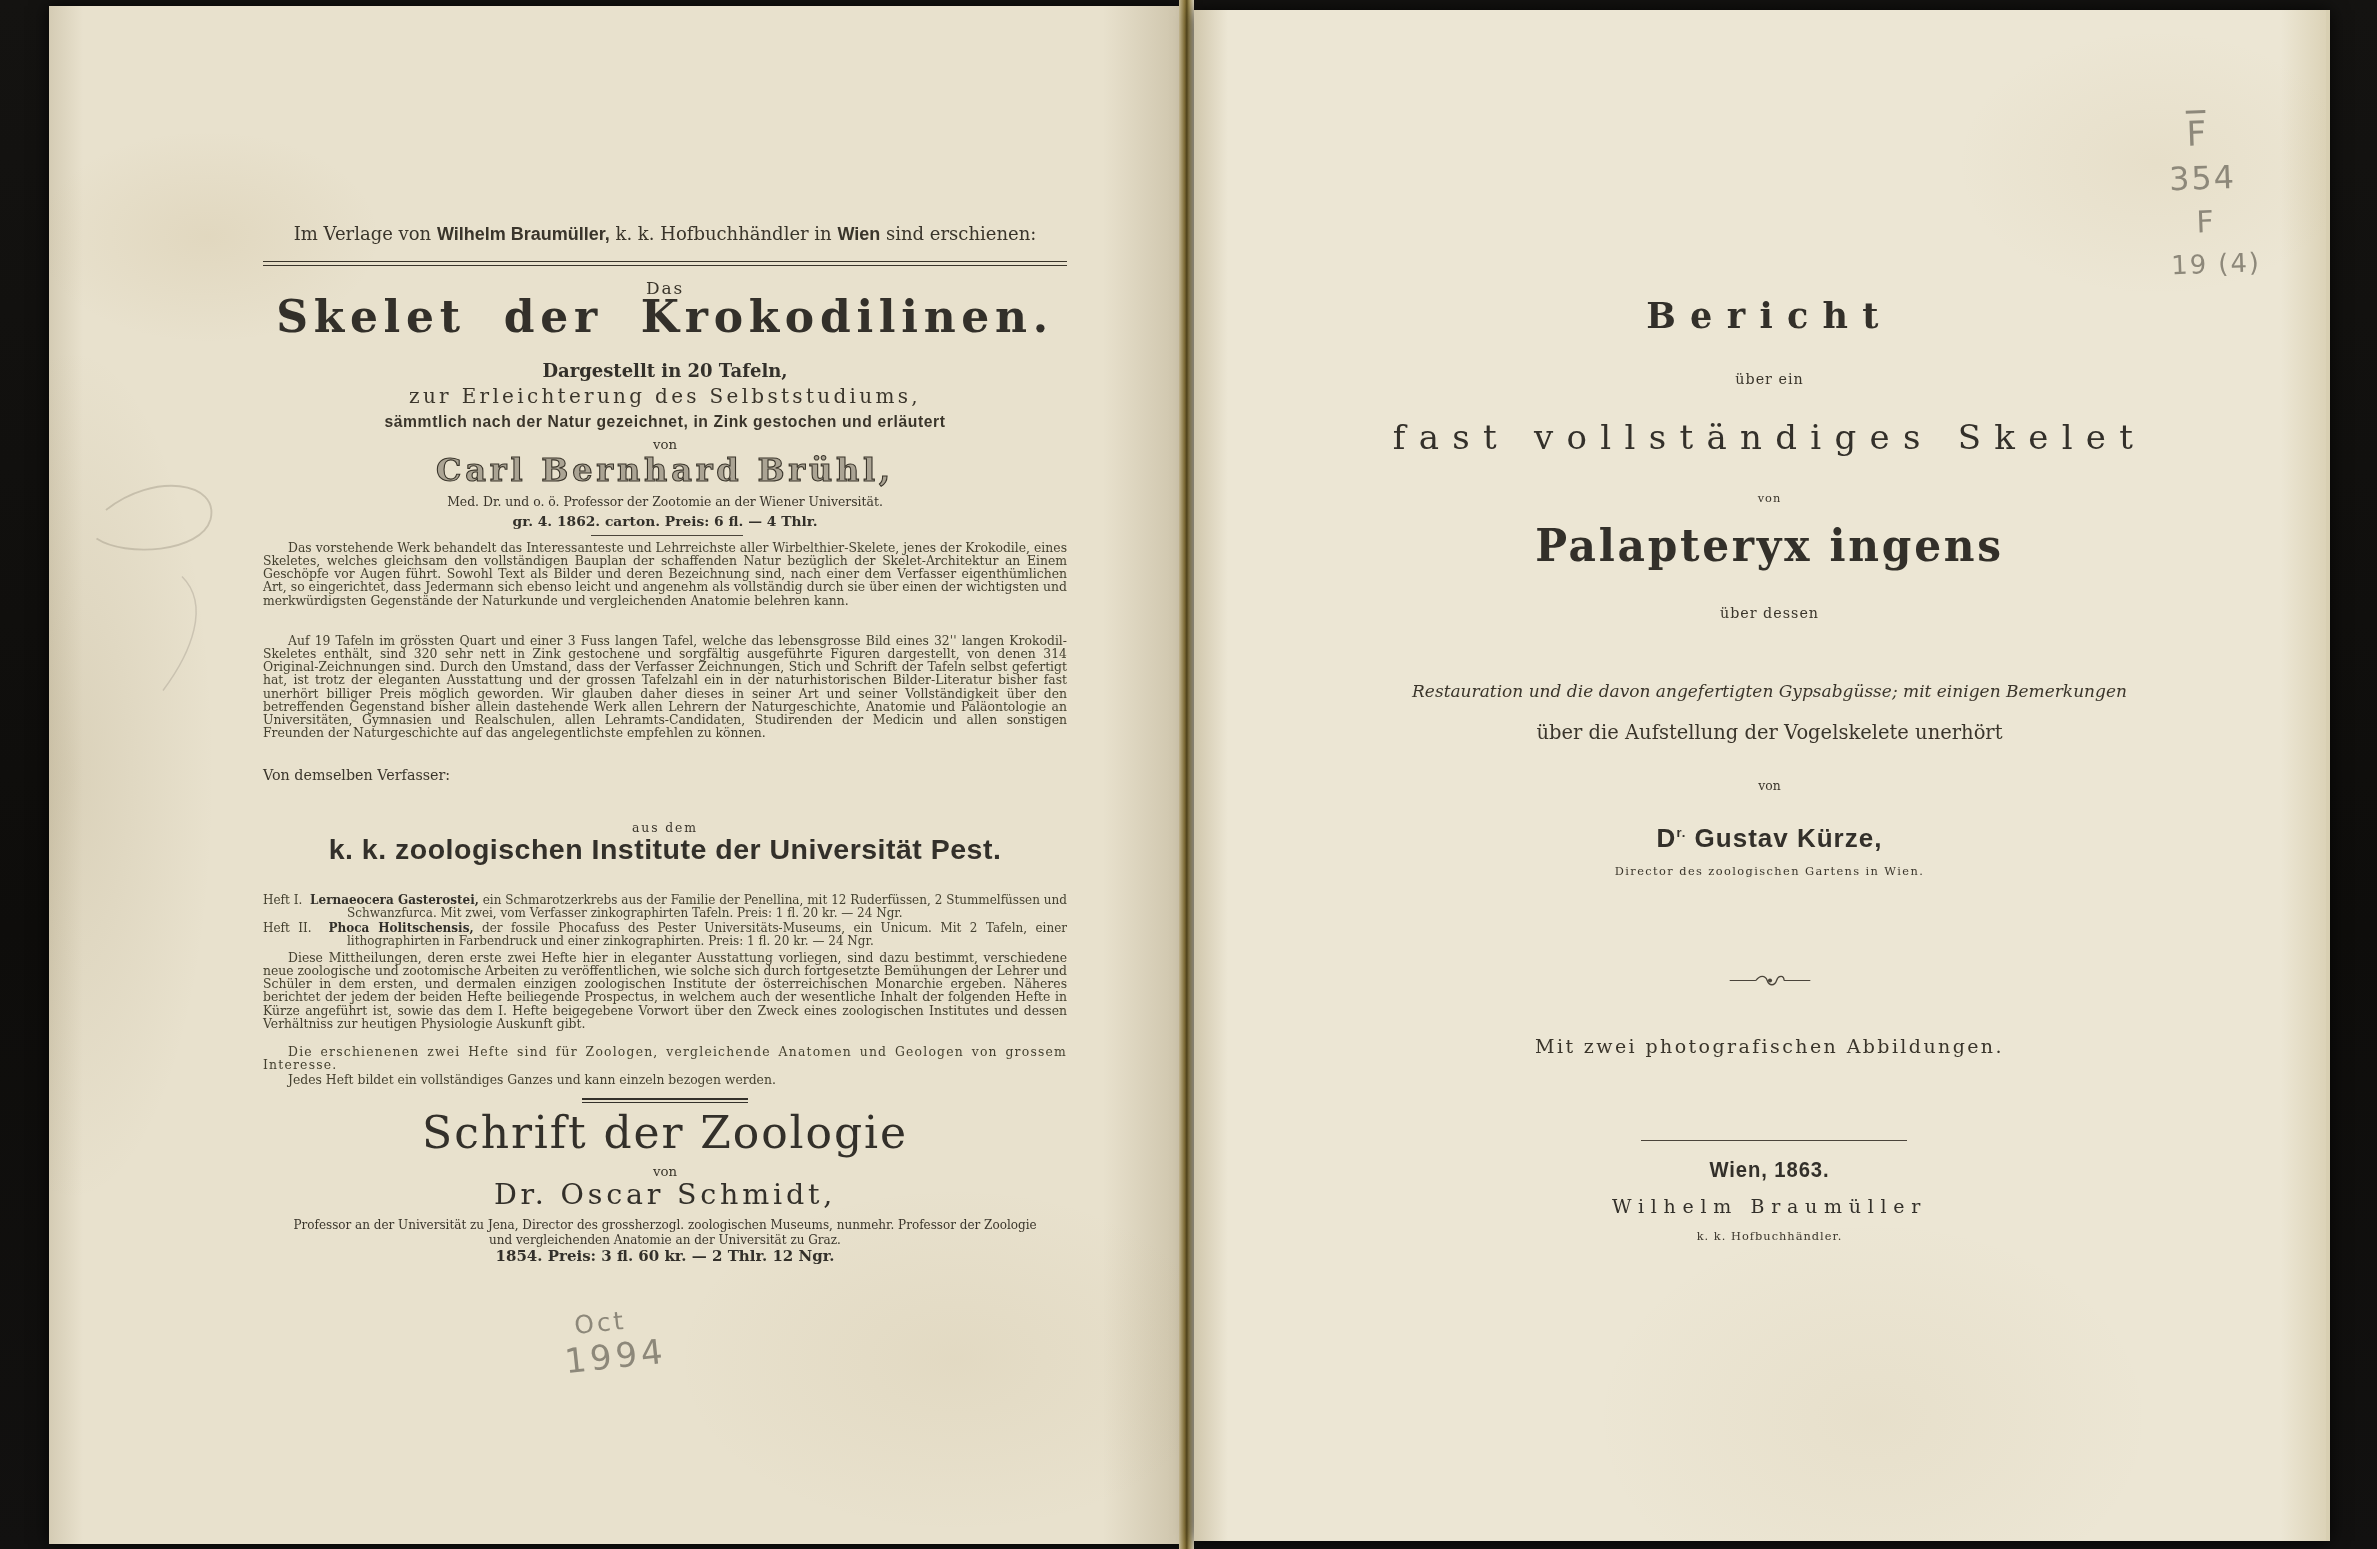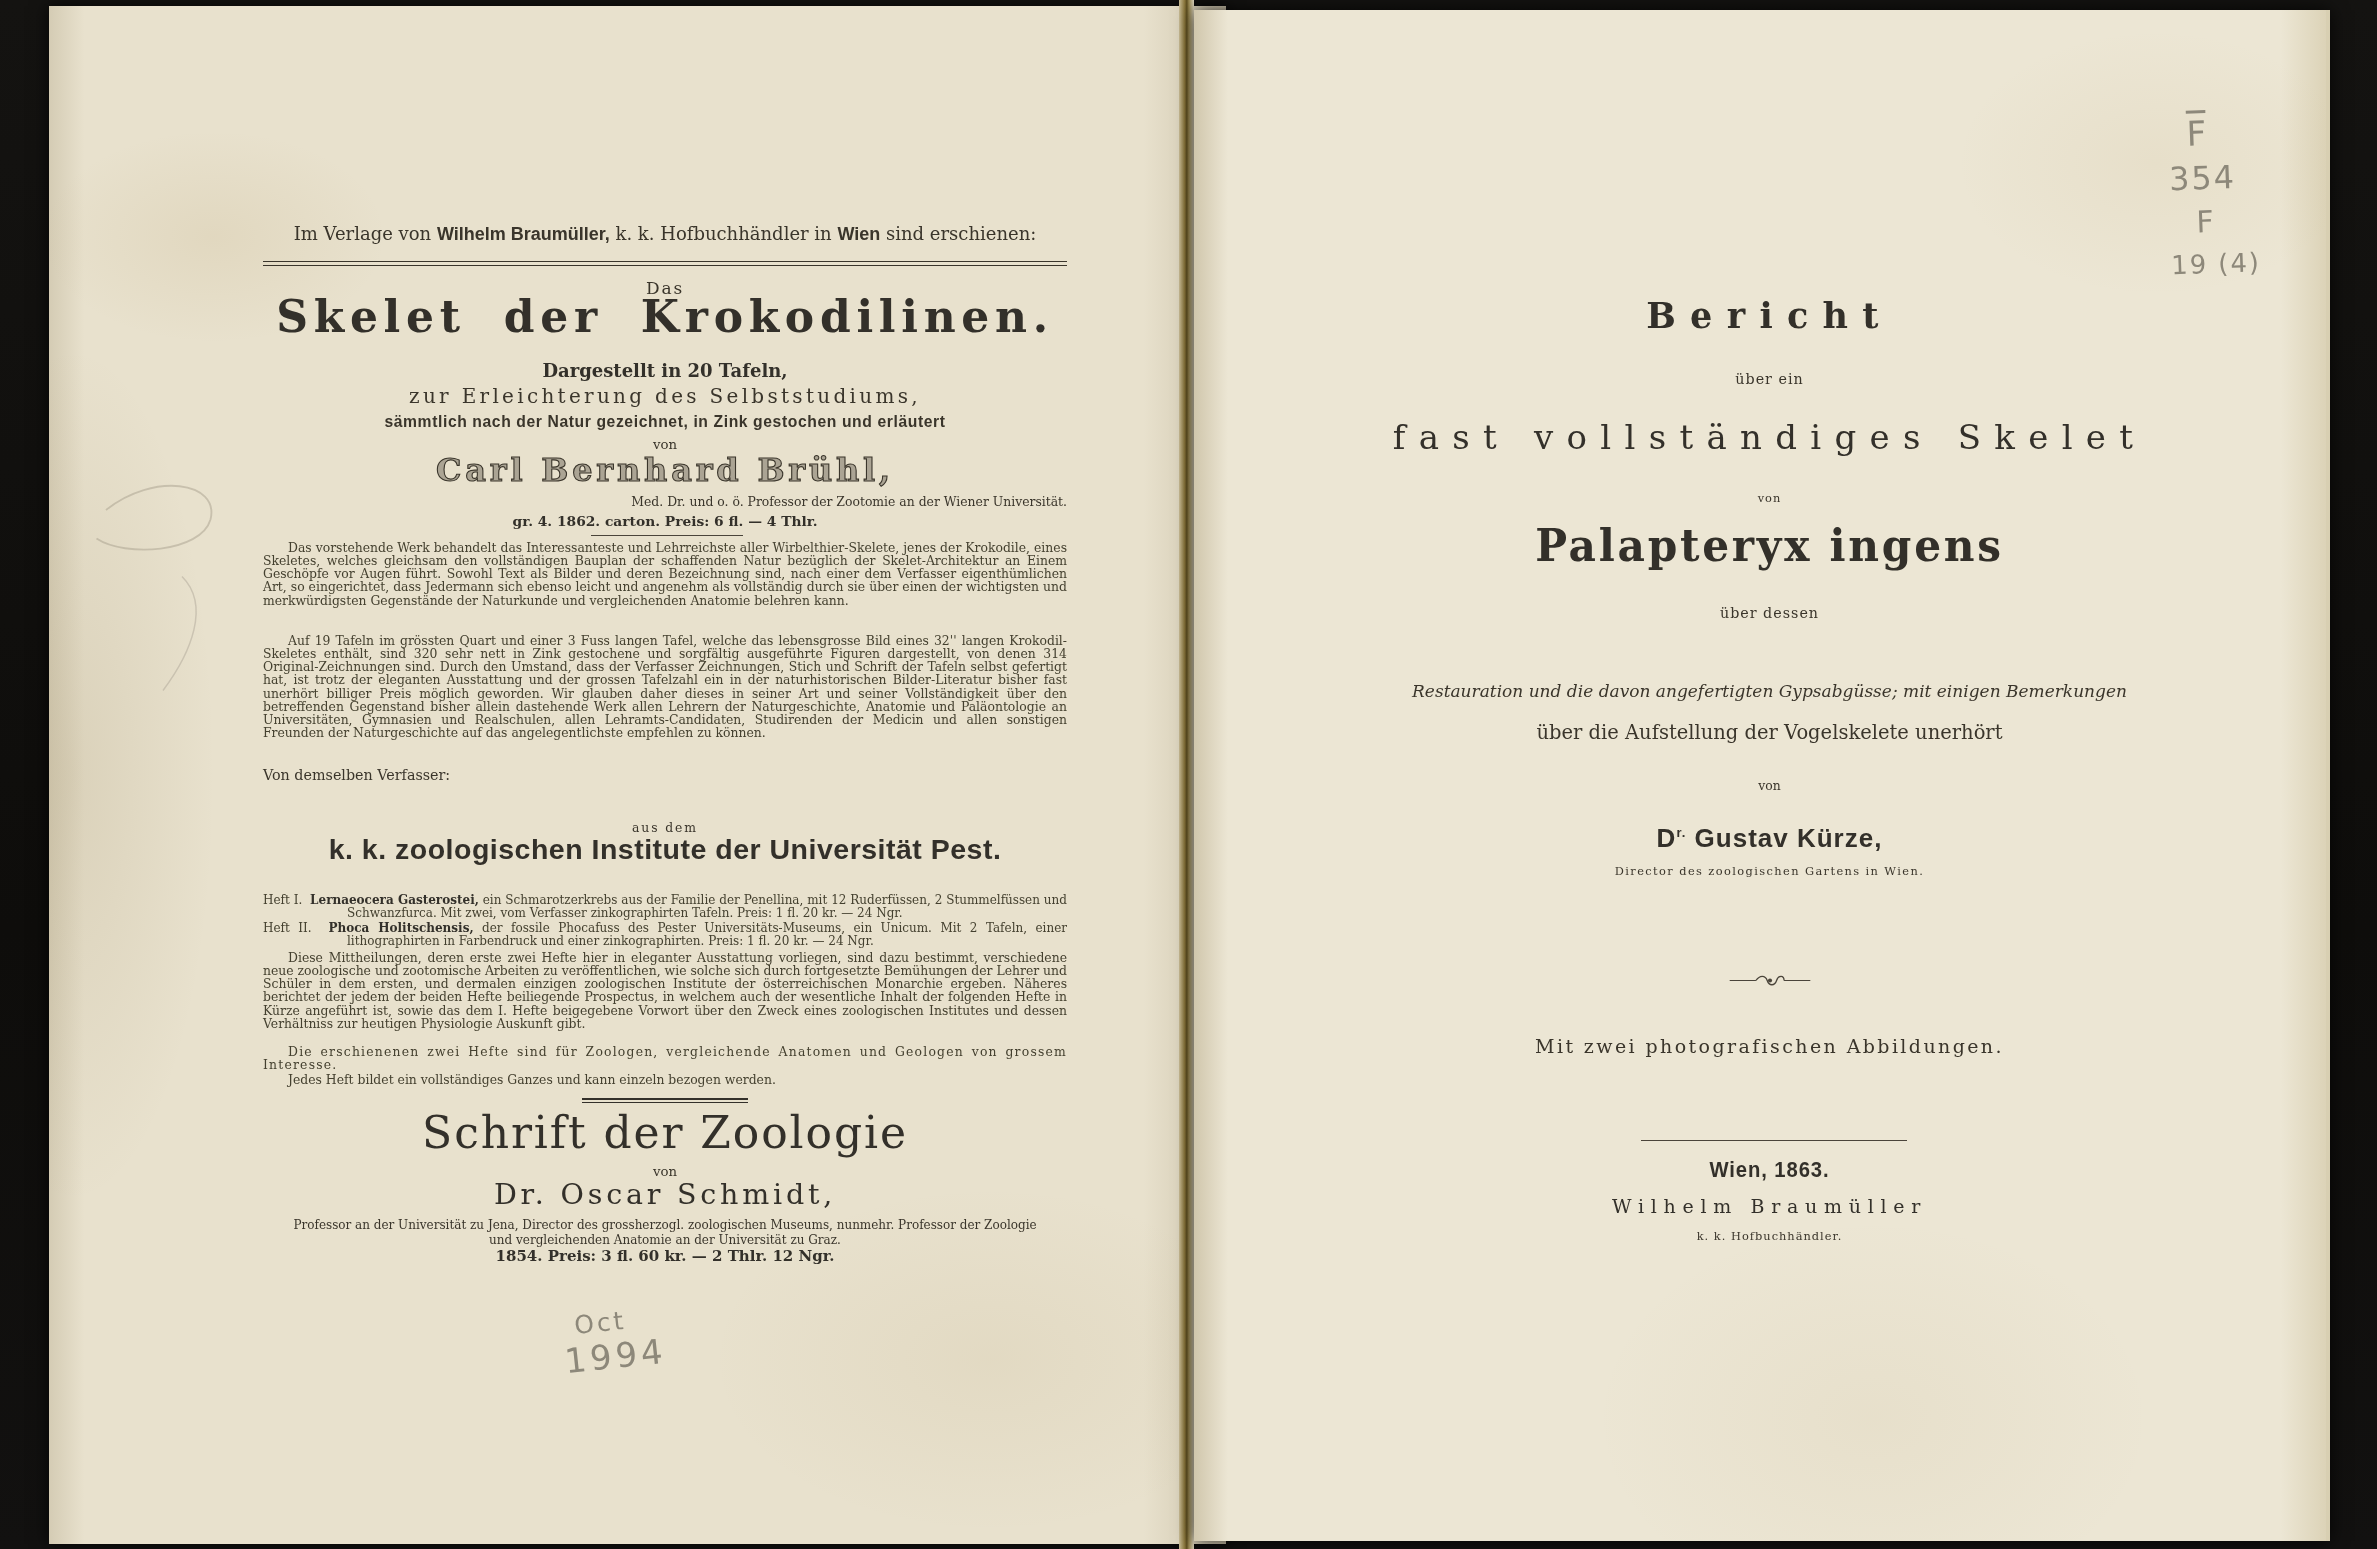--- a/index.html
+++ b/index.html
@@ -7,21 +7,21 @@
     linear-gradient(180deg,#141311,#0e0d0b 60%,#121110);overflow:hidden;
     font-family:"DejaVu Serif",serif;color:#3a352b;}
   .page{position:absolute;top:0;}
   #left-page{left:49px;top:5.7px;width:1133px;height:1538px;
     background-color:#e8e1cd;
     background-image:
       radial-gradient(ellipse 247px 152px at 14% 15%, rgba(164,133,72,.10), transparent 70%),
       radial-gradient(ellipse 399px 247px at 80% 88%, rgba(150,120,60,.07), transparent 70%),
       radial-gradient(ellipse 190px 571px at 2% 50%, rgba(120,98,50,.12), transparent 75%),
       linear-gradient(90deg, rgba(110,92,50,.16), rgba(110,92,50,0) 3%, rgba(110,92,50,0) 93%, rgba(110,92,50,.22));
-    box-shadow:0 0 17px rgba(0,0,0,.8);padding-left:44px;}
+    box-shadow:0 0 17px rgba(0,0,0,.8);}
   #right-page{left:1194px;top:9.5px;width:1132px;height:1531px;
     background-color:#ece6d4;
     background-image:
       radial-gradient(ellipse 285px 190px at 85% 10%, rgba(170,140,80,.08), transparent 70%),
       radial-gradient(ellipse 399px 285px at 60% 92%, rgba(150,120,60,.06), transparent 70%),
       linear-gradient(90deg, rgba(125,104,52,.25), rgba(125,104,52,0) 3%, rgba(125,104,52,0) 96%, rgba(190,175,130,.35));
     border-right:4.8px solid #d8cfb2;
     box-shadow:0 0 17px rgba(0,0,0,.8);}
   #gutter{position:absolute;left:1179px;top:0;width:15px;height:1549px;
     background:linear-gradient(90deg,#c9bc96 0%,#8a763b 38%,#5f4f20 52%,#9b8a52 66%,#e0d8c2 100%);}
@@ -61,21 +61,21 @@
 
     <div class="lb" style="top:272px;font-size:17px;letter-spacing:1.9px;">Das</div>
 
     <div class="lb ink bold" style="top:285px;font-size:44px;letter-spacing:5.7px;word-spacing:17px;">Skelet der Krokodilinen.</div>
 
     <div class="lb ink bold" style="top:354px;font-size:18px;">Dargestellt in 20 Tafeln,</div>
     <div class="lb" style="top:378px;font-size:20px;letter-spacing:3.3px;">zur Erleichterung des Selbststudiums,</div>
     <div class="lb sans bold" style="top:407px;font-size:15.7px;letter-spacing:0.6px;">sämmtlich nach der Natur gezeichnet, in Zink gestochen und erläutert</div>
     <div class="lb" style="top:431px;font-size:13.3px;">von</div>
     <div class="lb ornate" style="top:445px;font-size:32px;">Carl Bernhard Brühl,</div>
-    <div class="lb" style="top:488px;font-size:12.4px;text-align:right;">Med. Dr. und o. ö. Professor der Zootomie an der Wiener Universität.</div>
+    <div class="lb" style="top:488px;font-size:12.4px;">Med. Dr. und o. ö. Professor der Zootomie an der Wiener Universität.</div>
     <div class="lb ink bold" style="top:507px;font-size:13.8px;">gr. 4. 1862. carton. Preis: 6 fl. — 4 Thlr.</div>
 
     <div class="rule-thin" style="position:absolute;left:542px;top:529px;width:152px;"></div>
 
     <div class="lb para" style="top:535px;">Das vorstehende Werk behandelt das Interessanteste und Lehrreichste aller Wirbelthier-Skelete, jenes der Krokodile, eines Skeletes, welches gleichsam den vollständigen Bauplan der schaffenden Natur bezüglich der Skelet-Architektur an Einem Geschöpfe vor Augen führt. Sowohl Text als Bilder und deren Bezeichnung sind, nach einer dem Verfasser eigenthümlichen Art, so eingerichtet, dass Jedermann sich ebenso leicht und angenehm als vollständig durch sie über einen der wichtigsten und merkwürdigsten Gegenstände der Naturkunde und vergleichenden Anatomie belehren kann.</div>
     <div class="lb para" style="top:628px;">Auf 19 Tafeln im grössten Quart und einer 3 Fuss langen Tafel, welche das lebensgrosse Bild eines 32'' langen Krokodil-Skeletes enthält, sind 320 sehr nett in Zink gestochene und sorgfältig ausgeführte Figuren dargestellt, von denen 314 Original-Zeichnungen sind. Durch den Umstand, dass der Verfasser Zeichnungen, Stich und Schrift der Tafeln selbst gefertigt hat, ist trotz der eleganten Ausstattung und der grossen Tafelzahl ein in der naturhistorischen Bilder-Literatur bisher fast unerhört billiger Preis möglich geworden. Wir glauben daher dieses in seiner Art und seiner Vollständigkeit über den betreffenden Gegenstand bisher allein dastehende Werk allen Lehrern der Naturgeschichte, Anatomie und Paläontologie an Universitäten, Gymnasien und Realschulen, allen Lehramts-Candidaten, Studirenden der Medicin und allen sonstigen Freunden der Naturgeschichte auf das angelegentlichste empfehlen zu können.</div>
 
     <div class="lb" style="top:761px;text-align:left;font-size:14.3px;">Von demselben Verfasser:</div>
 
     <div class="lb" style="top:814px;font-size:12.4px;letter-spacing:1.9px;">aus dem</div>

